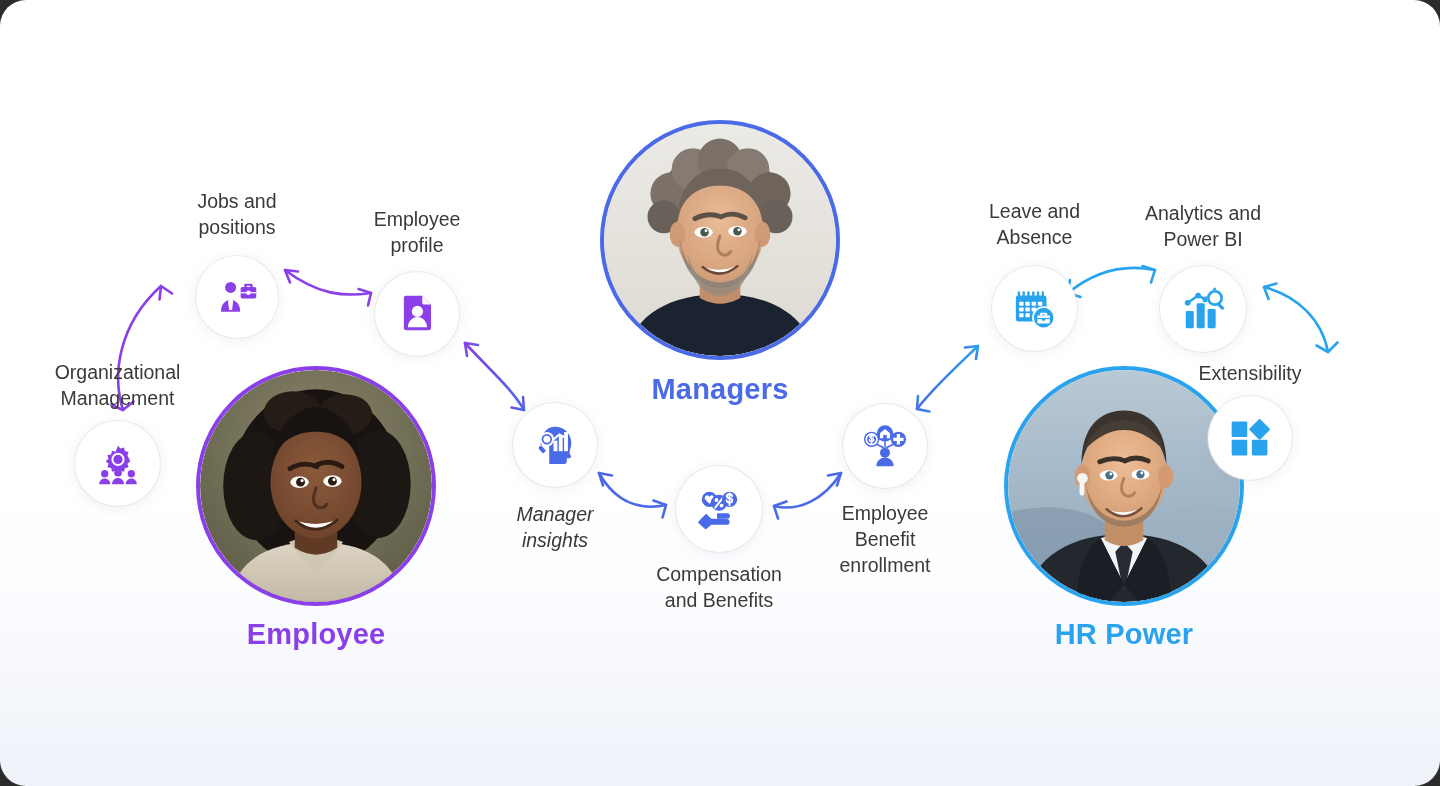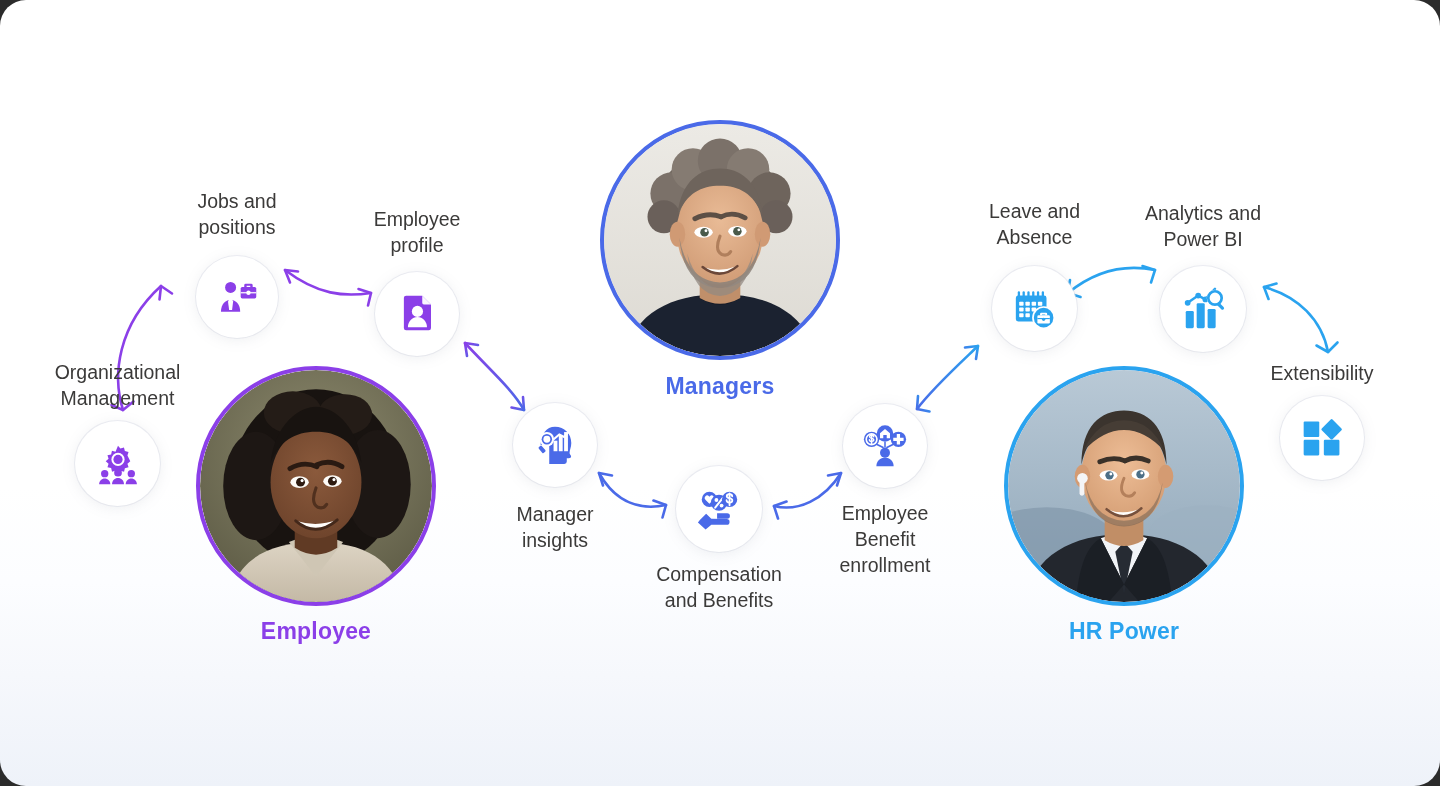--- a/index.html
+++ b/index.html
@@ -31,21 +31,21 @@
   .persona .photo{
     position:absolute;left:0;top:0;width:100%;height:100%;
     border-radius:50%;
     overflow:hidden;
   }
   .persona .photo svg{display:block;width:100%;height:100%;}
   .persona .caption{
     position:absolute;
     width:320px;left:50%;transform:translateX(-50%);
     text-align:center;
-    font-size:23px;font-weight:bold;
+    font-size:29px;font-weight:bold;
     letter-spacing:.2px;
     white-space:nowrap;
   }
 
   
   .node{position:absolute;}
   .node .bubble{
     position:absolute;left:0;top:0;
     border-radius:50%;
     background:#ffffff;
@@ -402,21 +402,21 @@
           <circle cx="15.5" cy="18" r="3.6" fill="#fff"></circle>
           <rect x="8.4" y="24.6" width="4.2" height="8" rx="1.3" transform="rotate(-40 10.5 28.6)"></rect>
           <rect x="22.5" y="19.5" width="4" height="11" fill="#fff"></rect>
           <rect x="28" y="14.5" width="4" height="16" fill="#fff"></rect>
           <rect x="33.5" y="10.5" width="4" height="20" fill="#fff"></rect>
           <path d="M22 18.5l6.5-5.4 5 2.6 6.4-7.2" stroke="#fff" stroke-width="2.2" fill="none"></path>
           <path d="M36.2 6.4l4.6 .4 -1 4.5z" fill="#fff"></path>
         </svg>
       </span>
     </div>
-    <div class="label" style="top:98px;">Manager
+    <div class="label" style="top:98px;font-style:italic;">Manager
 insights</div>
   </div>
 
   <div class="node" style="left:676px;top:466px;width:86px;height:86px;">
     <div class="bubble" style="width:86px;height:86px;">
       <span>
         <svg width="46" height="46" viewBox="0 0 48 48" fill="#4a6ae8">
           <circle cx="14" cy="14" r="8"></circle>
           <path d="M14 18.4l-4.2-4a2.6 2.6 0 013.7-3.7l.5.5.5-.5a2.6 2.6 0 013.7 3.7z" fill="#fff"></path>
           <circle cx="24" cy="17.5" r="8.4"></circle>
@@ -511,21 +511,21 @@
           <circle cx="36.5" cy="12.5" r="8.6" fill="#fff"></circle>
           <circle cx="36.5" cy="12.5" r="7" fill="none" stroke="#2aa3ef" stroke-width="2.8"></circle>
           <rect x="40.6" y="16.6" width="3.4" height="9" rx="1.7" transform="rotate(-45 42.3 21.1)"></rect>
         </svg>
       </span>
     </div>
     <div class="label" style="top:-66px;">Analytics and
 Power BI</div>
   </div>
 
-  <div class="node" style="left:1280px;top:396px;width:84px;height:84px;">
+  <div class="node" style="left:1208px;top:396px;width:84px;height:84px;">
     <div class="bubble" style="width:84px;height:84px;">
       <span>
         <svg width="44" height="44" viewBox="0 0 48 48" fill="#2aa3ef">
           <rect x="4" y="6" width="17" height="17" rx="1.2"></rect>
           <rect x="4" y="26" width="17" height="17" rx="1.2"></rect>
           <rect x="26" y="26" width="17" height="17" rx="1.2"></rect>
           <rect x="26.2" y="6.2" width="16.6" height="16.6" rx="1.4" transform="rotate(45 34.5 14.5)"></rect>
         </svg>
       </span>
     </div>

